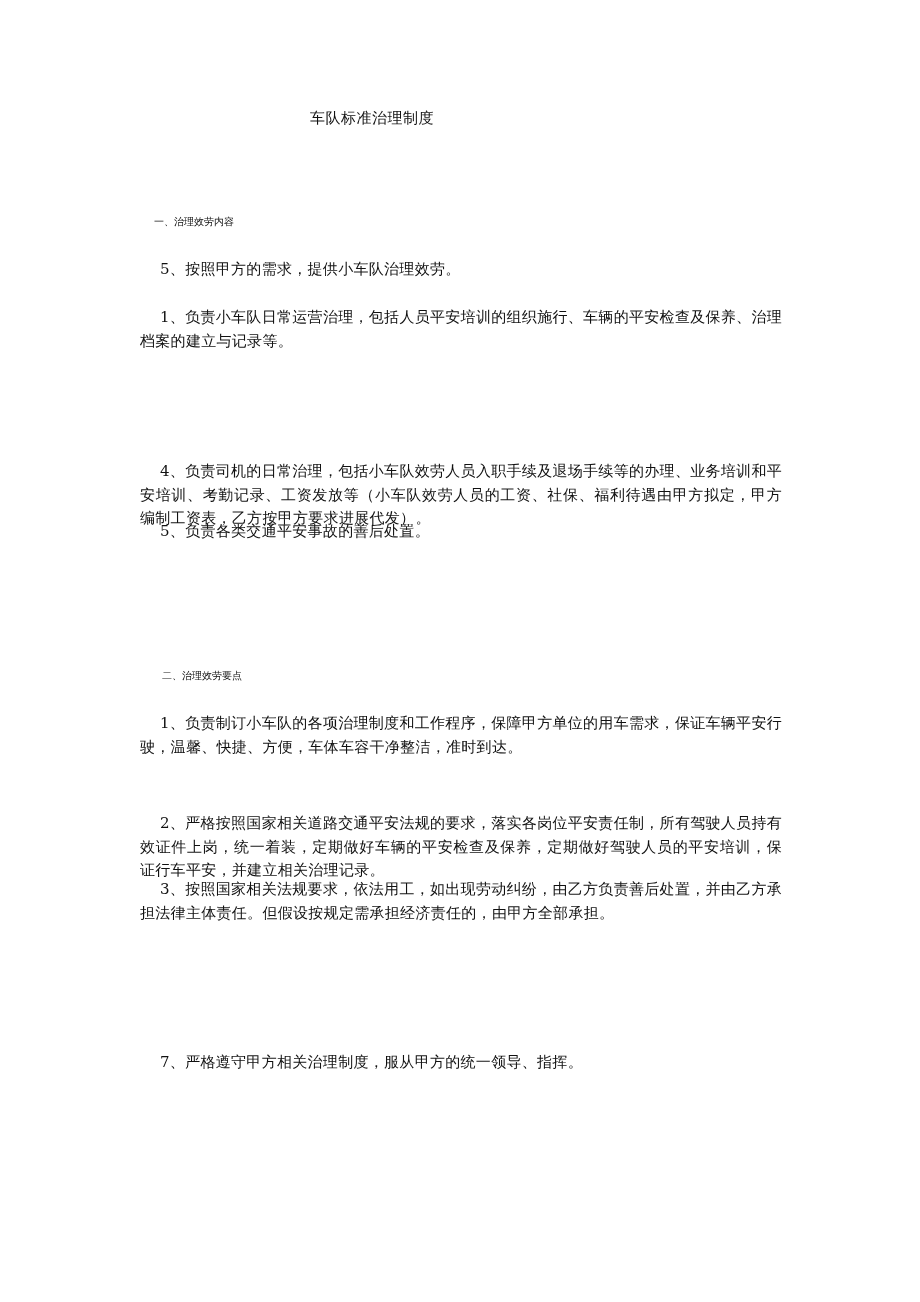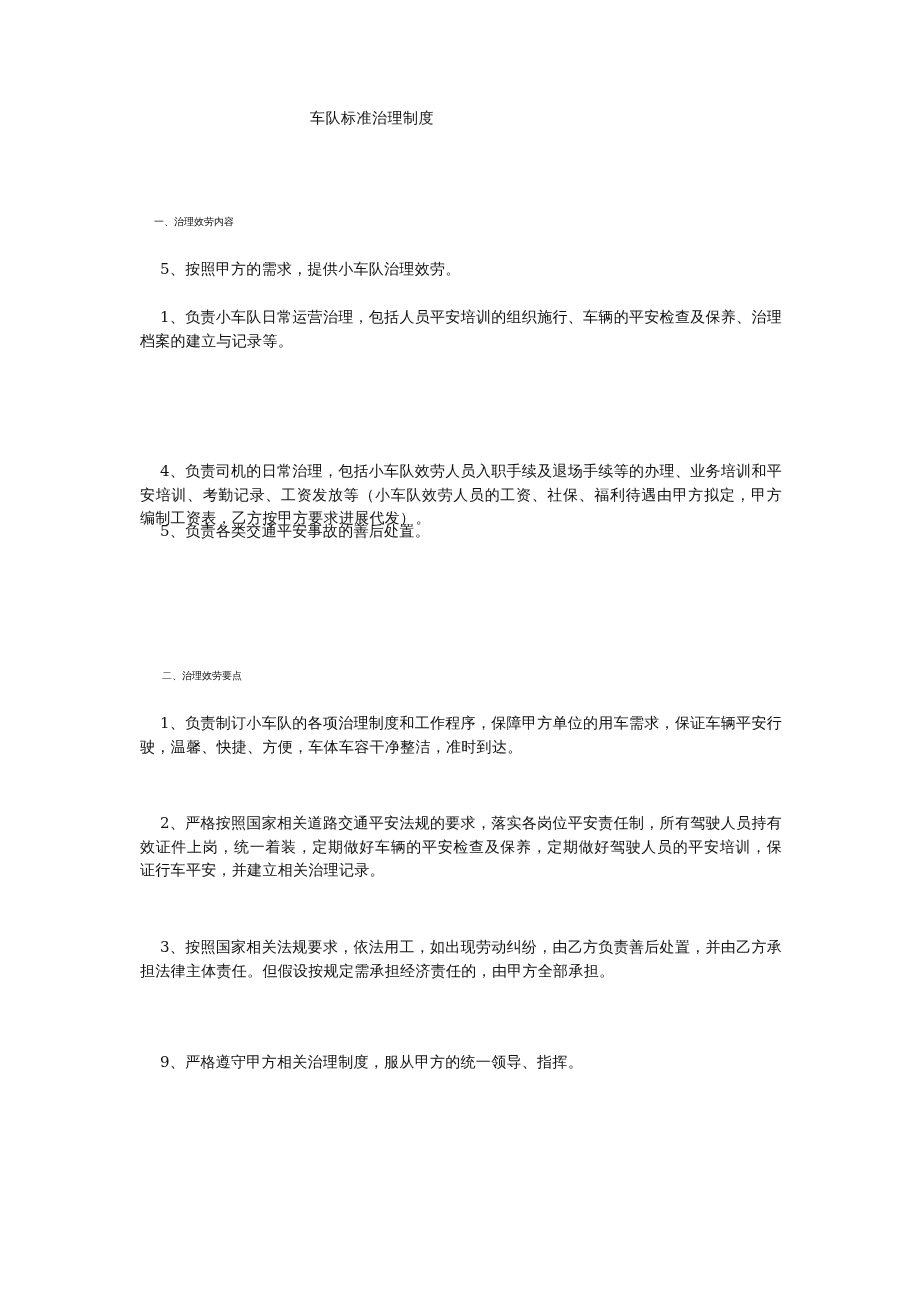--- a/index.html
+++ b/index.html
@@ -30,15 +30,15 @@
 
   <div class="heading" style="top:212px; left:154px;">一、治理效劳内容</div>
   <div class="para" style="top:258px;">5、按照甲方的需求，提供小车队治理效劳。</div>
   <div class="para" style="top:306px;">1、负责小车队日常运营治理，包括人员平安培训的组织施行、车辆的平安检查及保养、治理档案的建立与记录等。</div>
   <div class="para" style="top:416px;margin-top:44px;">4、负责司机的日常治理，包括小车队效劳人员入职手续及退场手续等的办理、业务培训和平安培训、考勤记录、工资发放等（小车队效劳人员的工资、社保、福利待遇由甲方拟定，甲方编制工资表，乙方按甲方要求进展代发）。</div>
   <div class="para" style="top:520px;">5、负责各类交通平安事故的善后处置。</div>
 
   <div class="heading" style="top:666px; left:162px;text-align:center;">二、治理效劳要点</div>
   <div class="para" style="top:712px;">1、负责制订小车队的各项治理制度和工作程序，保障甲方单位的用车需求，保证车辆平安行驶，温馨、快捷、方便，车体车容干净整洁，准时到达。</div>
   <div class="para" style="top:793px;margin-top:19px;">2、严格按照国家相关道路交通平安法规的要求，落实各岗位平安责任制，所有驾驶人员持有效证件上岗，统一着装，定期做好车辆的平安检查及保养，定期做好驾驶人员的平安培训，保证行车平安，并建立相关治理记录。</div>
-  <div class="para" style="top:936px;">3、按照国家相关法规要求，依法用工，如出现劳动纠纷，由乙方负责善后处置，并由乙方承担法律主体责任。但假设按规定需承担经济责任的，由甲方全部承担。</div>
-  <div class="para" style="top:1051px;">9、严格遵守甲方相关治理制度，服从甲方的统一领导、指挥。</div>
+  <div class="para" style="top:878px;">3、按照国家相关法规要求，依法用工，如出现劳动纠纷，由乙方负责善后处置，并由乙方承担法律主体责任。但假设按规定需承担经济责任的，由甲方全部承担。</div>
+  <div class="para" style="top:1051px;">7、严格遵守甲方相关治理制度，服从甲方的统一领导、指挥。</div>
 </div>
 
 </body></html>

